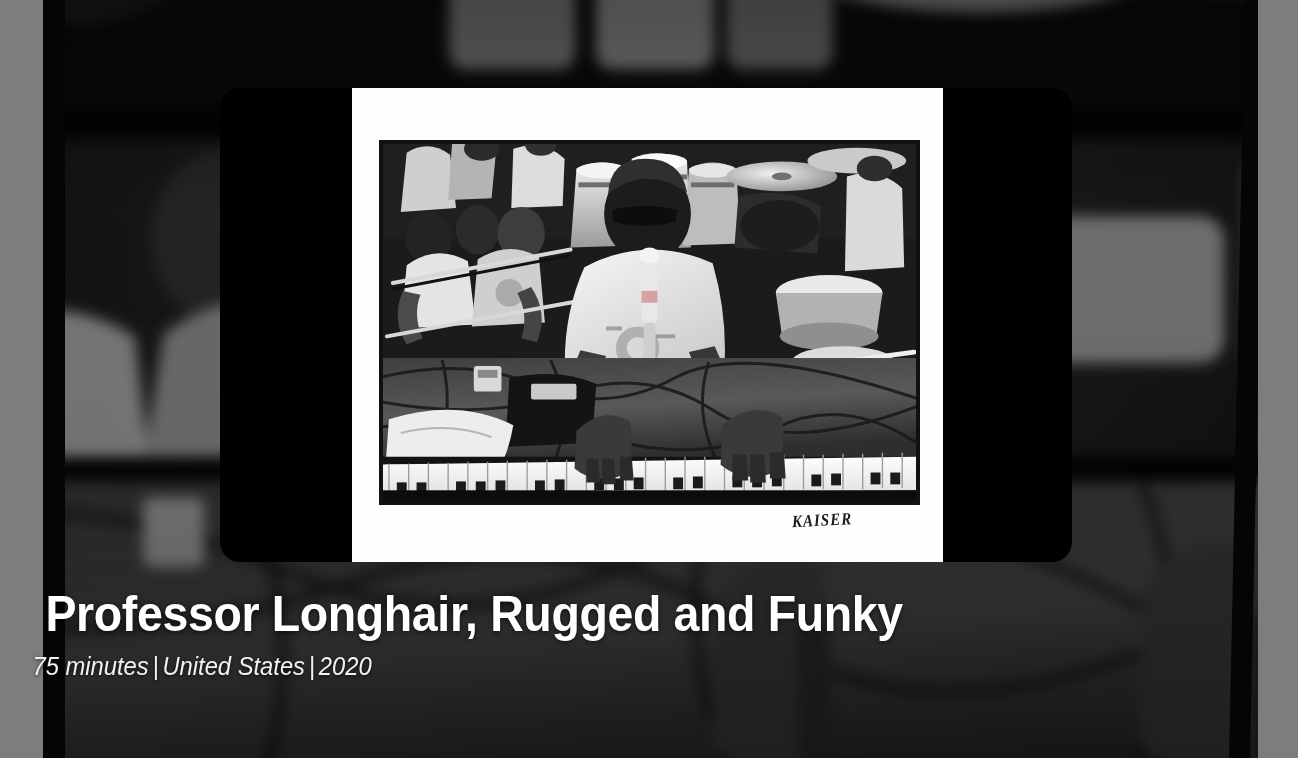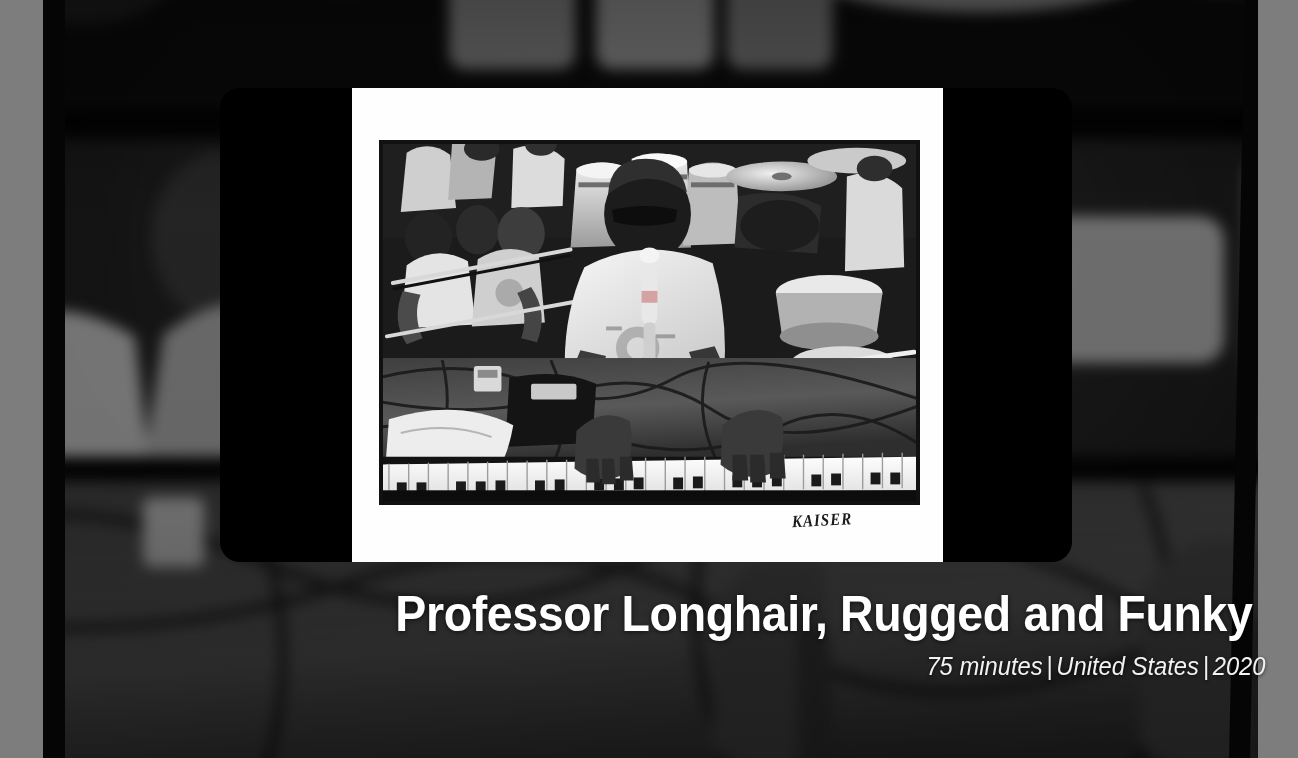--- a/index.html
+++ b/index.html
@@ -65,21 +65,21 @@
   #signature {
     position: absolute; left: 440px; top: 424px;
     font-family: "Liberation Serif", serif;
     font-style: italic; font-weight: 700;
     font-size: 15px; letter-spacing: 1px;
     color: #1a1a1a;
     transform: rotate(-3deg) scaleY(1.15);
   }
 
   
-  #caption { position: absolute; left: 0; top: 585px; width: 1298px; text-align: right; }
+  #caption { position: absolute; left: 0; top: 585px; width: 1298px; text-align: left; }
   #title {
     font-size: 50px; font-weight: 700; color: #fff;
     letter-spacing: -0.4px;
     transform: scaleX(0.93);
     text-shadow: 0 1px 5px rgba(0,0,0,.65);
     line-height: 1.18;
   }
   #meta {
     margin-top: 8px;
     font-size: 25px; font-style: italic; color: #f2f2f2;

